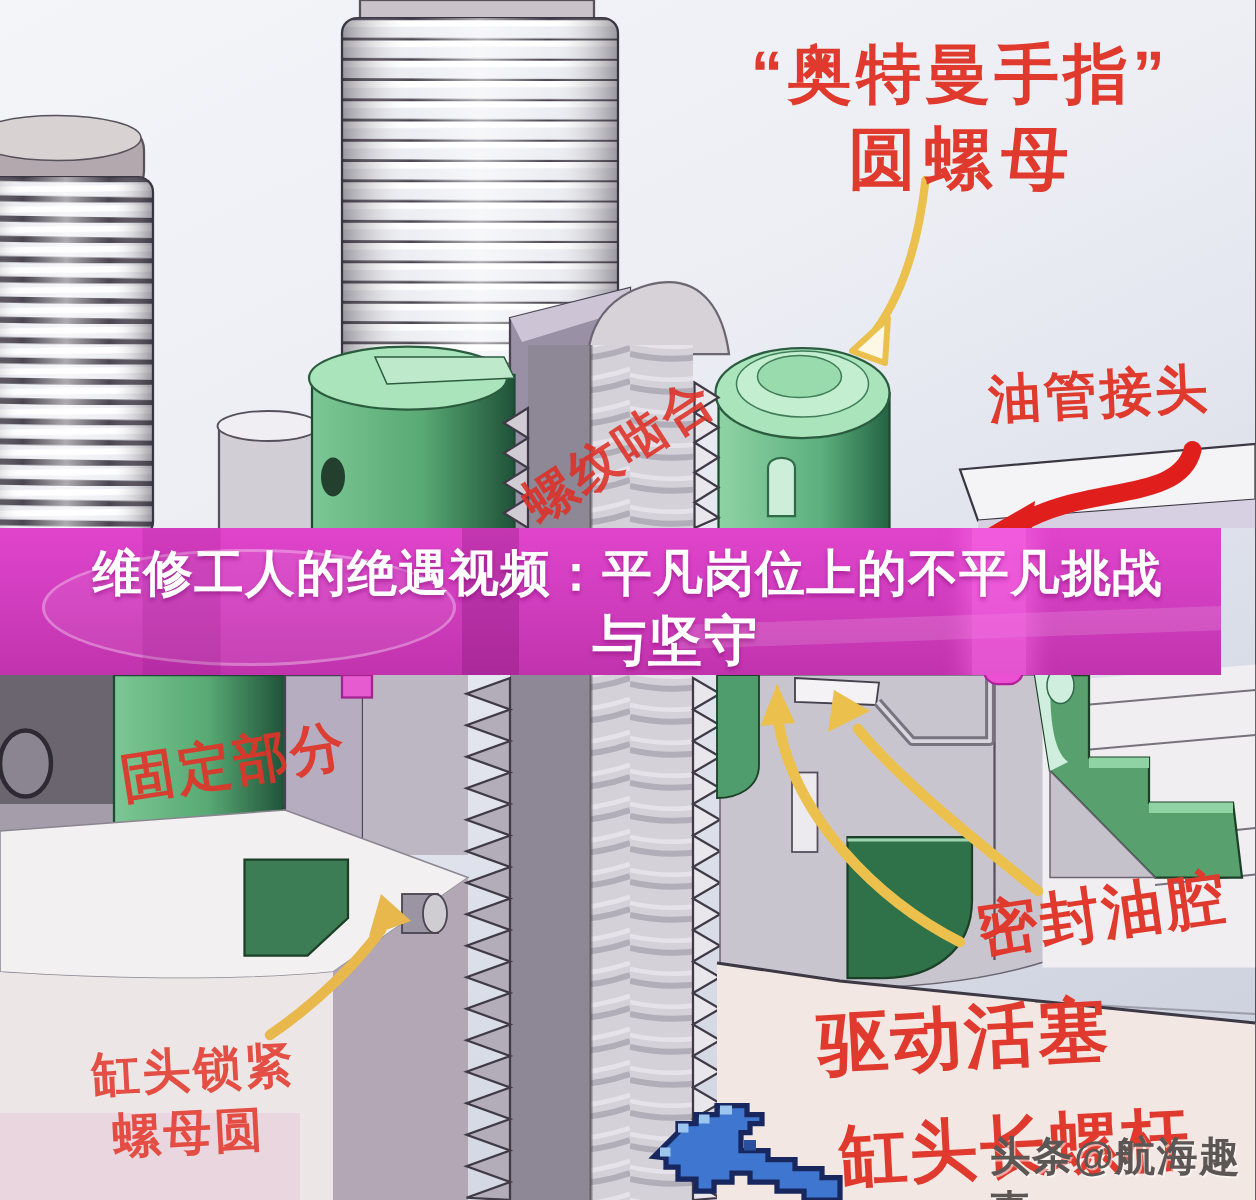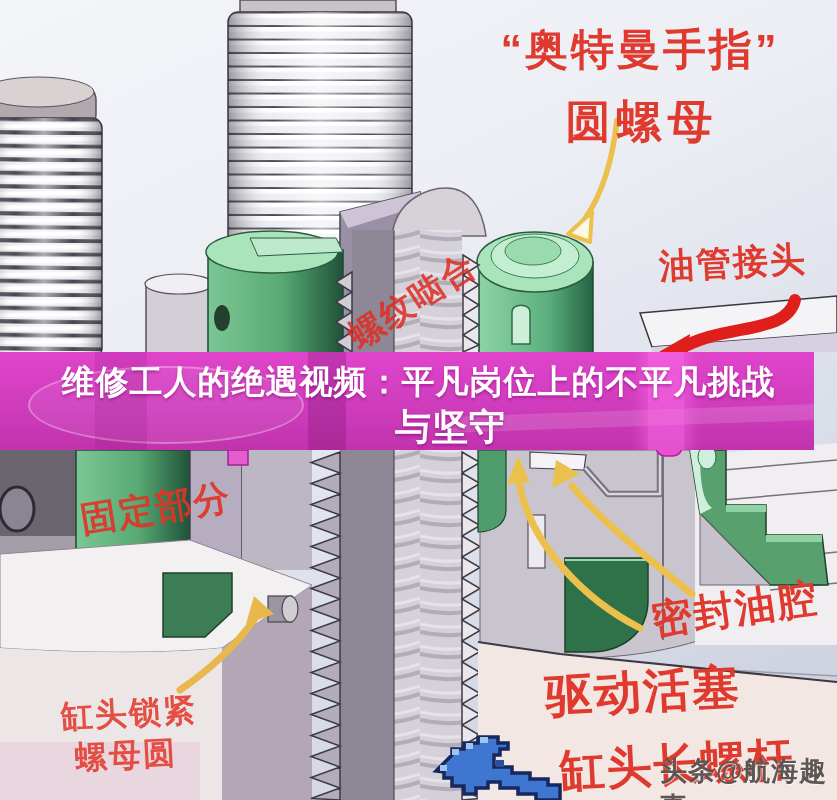--- a/index.html
+++ b/index.html
@@ -20,21 +20,21 @@
   .banner .glow{position:absolute;left:648px;top:0;width:36px;height:98px;background:rgba(255,110,235,.55);
     box-shadow:0 0 14px 6px rgba(255,110,235,.45);}
   .banner-text{position:absolute;left:0;width:837px;text-align:center;color:var(--banner-text,#ffffff);
     font-weight:900;z-index:2;text-shadow:0 2px 3px rgba(120,0,105,.45);letter-spacing:1px;}
   .bt1{top:8px;font-size:33px;}
   .bt2{top:51px;font-size:36px;margin-left:32px;}
   
   .label{position:absolute;z-index:4;color:var(--label-red,#e03a2e);font-weight:900;white-space:nowrap;
     transform-origin:center;letter-spacing:2px;}
   .lb-title1{left:640px;top:50px;font-size:43px;transform:translate(-50%,-50%);letter-spacing:3px;text-align:center;}
-  .lb-title2{left:642px;top:122px;font-size:45px;transform:translate(-50%,-50%);letter-spacing:6px;}
+  .lb-title2{left:642px;top:106px;font-size:45px;transform:translate(-50%,-50%);letter-spacing:6px;}
   .lb-oil{left:733px;top:263px;font-size:35px;transform:translate(-50%,-50%) rotate(-3deg);}
   .lb-mesh{left:413px;top:301px;font-size:34px;transform:translate(-50%,-50%) rotate(-33deg);color:rgba(222,48,38,.88);}
   .lb-fixed{left:156px;top:509px;font-size:36px;transform:translate(-50%,-50%) rotate(-9deg);color:rgba(224,52,40,.92);}
   .lb-seal{left:735px;top:609px;font-size:40px;transform:translate(-50%,-50%) rotate(-8deg);}
   .lb-piston{left:643px;top:692px;font-size:47px;transform:translate(-50%,-50%) rotate(-3deg);}
   .lb-screw{left:677px;top:765px;font-size:45px;transform:translate(-50%,-50%) rotate(-3deg);}
   .lb-lock1{left:129px;top:714px;font-size:32px;transform:translate(-50%,-50%) rotate(-3deg);color:rgba(226,62,50,.9);}
   .lb-lock2{left:126px;top:756px;font-size:32px;transform:translate(-50%,-50%) rotate(-3deg);color:rgba(226,62,50,.9);}
   
   .watermark{position:absolute;left:660px;top:753px;z-index:5;font-size:27px;font-weight:bold;

